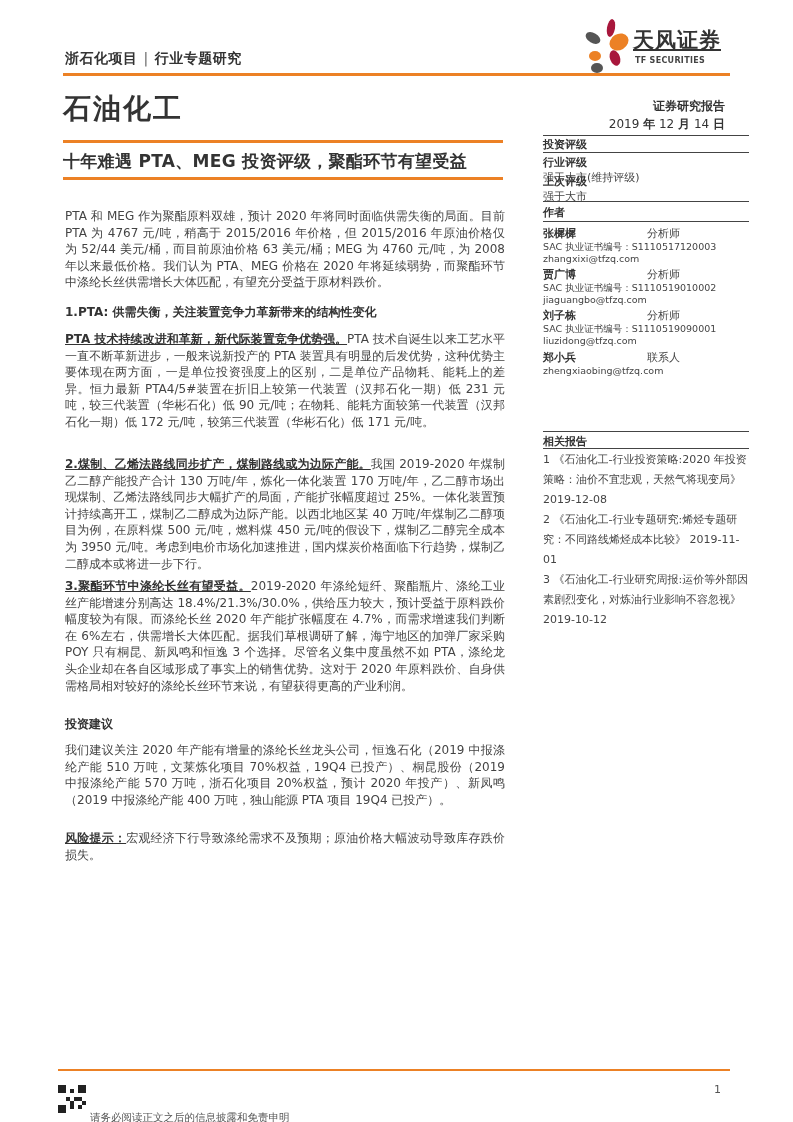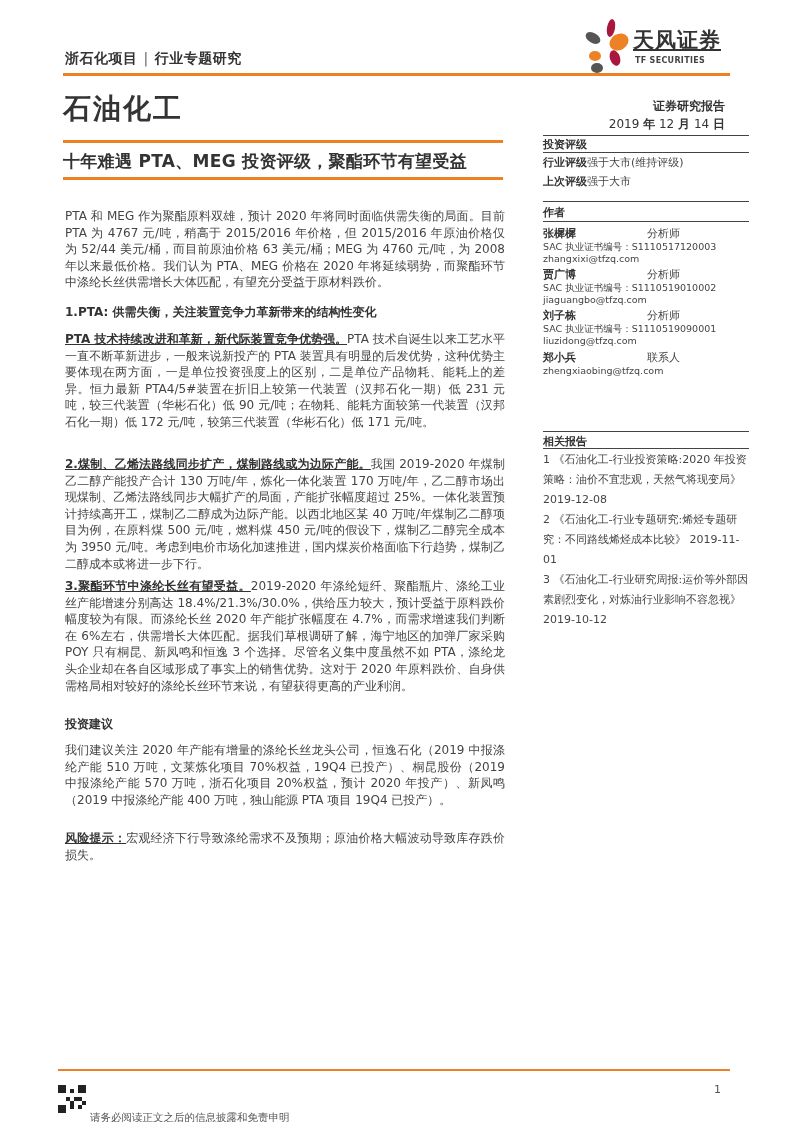--- a/index.html
+++ b/index.html
@@ -19,21 +19,21 @@
   .report-kind { right: 68px; top: 98px; font-size: 12px; font-weight: bold; color: #333; }
   .report-date { right: 68px; top: 116px; font-size: 12px; color: #333; }
   .report-date b { font-weight: bold; }
 
   .headline { left: 63px; top: 150px; font-size: 17px; font-weight: bold; color: #333; letter-spacing: 0.3px; }
 
   
   .rc { left: 518px; width: 206px; margin-left: 25px; }
   .rc-rule { height: 1px; background: #444; }
   .rc-label { font-size: 11px; font-weight: bold; color: #333; }
-  .rc-row { display: flex; justify-content: flex-start; font-size: 11px; color: #444; }
+  .rc-row { display: flex; justify-content: center; font-size: 11px; color: #444; flex-direction: column; }
   .rc-row .k { font-weight: bold; color: #333; }
 
   .author { font-size: 9.5px; color: #444; line-height: 12px; }
   .author .name-row { display: flex; font-size: 11px; line-height: 14px; }
   .author .name { font-weight: bold; color: #333; width: 104px; }
   .author .role { color: #444; }
 
   .related { font-size: 11px; color: #444; line-height: 20px; }
 
   

